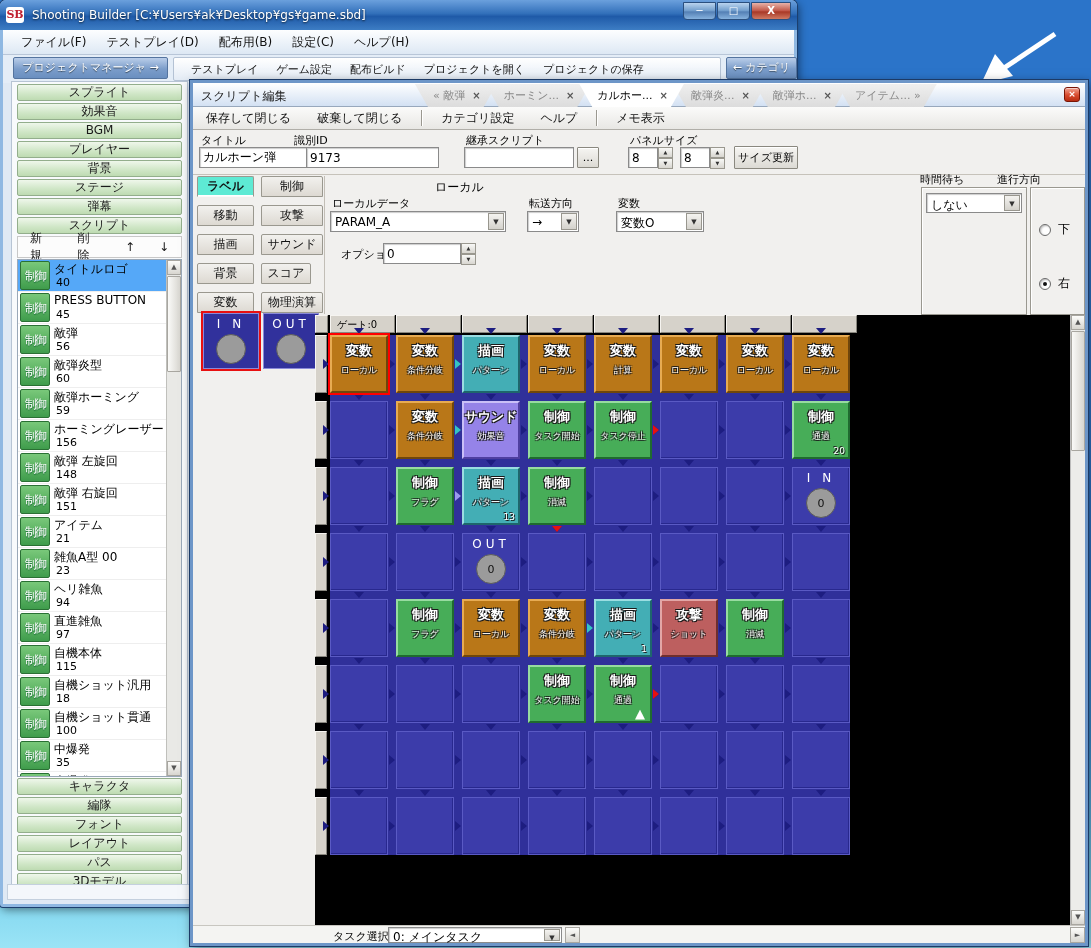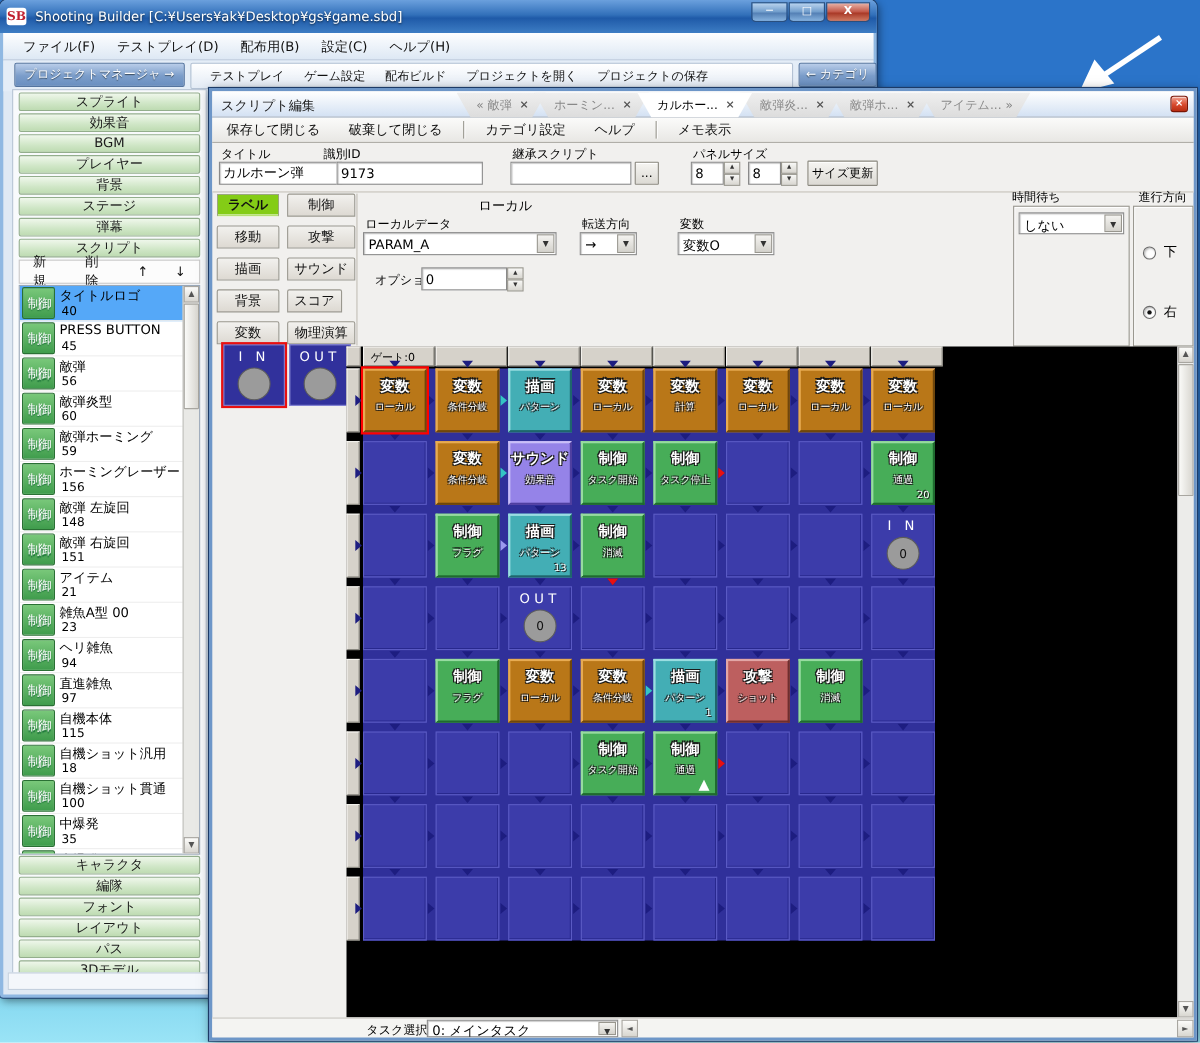--- a/index.html
+++ b/index.html
@@ -49,21 +49,21 @@
 .ebtnbar{position:absolute;left:0;top:24px;width:892px;height:23px;background:linear-gradient(180deg,#fbfbfa,#e8e7e4);border-bottom:1px solid #b0aea8;display:flex;align-items:center;}
 .ebtn{font-size:12px;color:#111;padding:2px 13px;}
 .vsep{width:1px;height:16px;background:#9a9890;margin:0 6px;box-shadow:1px 0 0 #fff;}
 .fields{position:absolute;left:0;top:47px;width:892px;height:45px;background:#f1f0ee;border-bottom:1px solid #c6c2ba;}
 .f-label{position:absolute;font-size:11px;color:#000;}
 .f-input{position:absolute;height:21px;background:#fff;border:1px solid #8a8a8a;box-shadow:inset 1px 1px 1px rgba(0,0,0,.2);font-size:12px;padding:0 3px;color:#000;}
 .udwrap{position:absolute;width:15px;height:21px;display:flex;flex-direction:column;}
 .udbtn{flex:1;background:linear-gradient(180deg,#f8f8f6,#d8d6d0);border:1px solid #9a988f;font-size:5px;color:#333;text-align:center;line-height:9px;}
 .push-btn{position:absolute;background:linear-gradient(180deg,#f6f5f2,#dcdad4);border:1px solid #8a887f;border-radius:1px;font-size:11px;color:#000;text-align:center;box-shadow:inset 0 1px 0 #fff;}
 .ptab{position:absolute;width:57px;height:21px;background:linear-gradient(180deg,#f2f1ee,#ddd9d2);border:1px solid #9a988f;border-radius:2px 2px 0 0;font-size:12px;color:#111;text-align:center;line-height:19px;}
-.ptab.active{background:#84cc16;border-bottom-color:#fcfbfa;font-weight:bold;box-shadow:0 -1px 0 #fff inset;}
+.ptab.active{background:#5eead4;border-bottom-color:#fcfbfa;font-weight:bold;box-shadow:0 -1px 0 #fff inset;}
 .group-title{position:absolute;font-size:12px;color:#000;}
 .dd{position:absolute;height:21px;background:#fff;border:1px solid #8a8a8a;box-shadow:inset 1px 1px 1px rgba(0,0,0,.2);font-size:12px;color:#000;}
 .dd .val{position:absolute;left:4px;top:3px;white-space:nowrap;}
 .dd .dbtn{position:absolute;right:1px;top:1px;bottom:1px;width:16px;background:linear-gradient(180deg,#f4f3f0,#d4d2cc);border:1px solid #98968e;color:#333;font-size:7px;text-align:center;line-height:16px;}
 .sunken-box{position:absolute;background:#f1f0ee;border:1px solid #9a9890;box-shadow:inset 1px 1px 0 #fff;}
 .radio-row{position:absolute;display:flex;align-items:center;gap:7px;}
 .rdot{width:12px;height:12px;border-radius:50%;background:#fff;border:1px solid #6a6a6a;box-shadow:inset 1px 1px 2px #b8b8b8;position:relative;}
 .rdot.checked::after{content:"";position:absolute;left:3px;top:3px;width:4px;height:4px;border-radius:50%;background:#111;}
 .rlabel{font-size:12px;color:#000;}
 
@@ -365,21 +365,21 @@
         <div class="udbtn">▼</div>
       </div>
 
     <div class="f-label" style="left:727px;top:89px;">時間待ち</div>
     <div class="sunken-box" style="left:728px;top:104px;width:106px;height:128px;"></div>
     <div class="dd" style="left:733px;top:110px;width:96px;height:20px;">
       <span class="val">しない</span>
         <span class="dbtn">▼</span>
     </div>
 
-    <div class="f-label" style="left:842px;top:89px;">進行方向</div>
+    <div class="f-label" style="left:804px;top:89px;">進行方向</div>
     <div class="sunken-box" style="left:837px;top:104px;width:55px;height:128px;"></div>
     <div id="dirradios">
         <div class="radio-row" style="left: 846px; top: 138px;">
           <span class="rdot"></span>
           <span class="rlabel">下</span>
         </div>
         <div class="radio-row" style="left: 846px; top: 192px;">
           <span class="rdot checked"></span>
           <span class="rlabel">右</span>
         </div>

